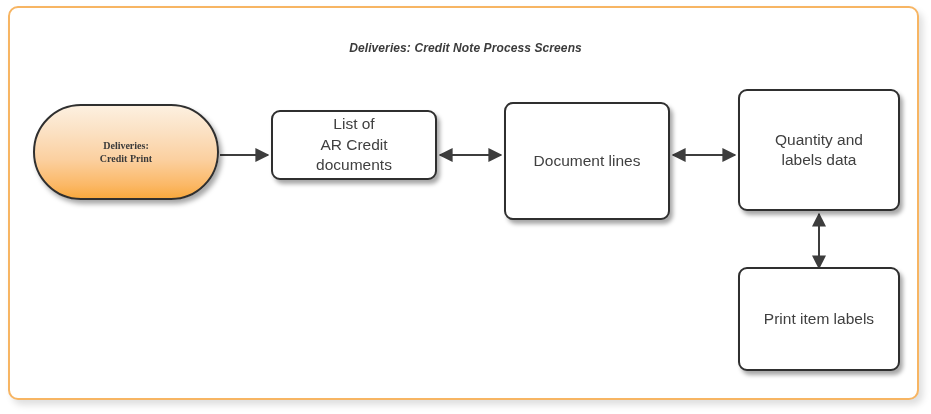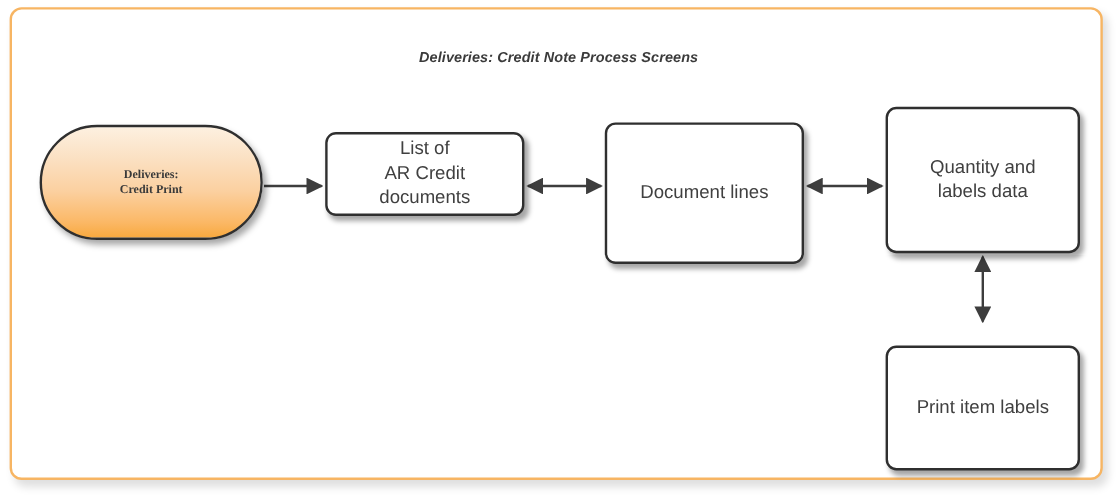--- a/index.html
+++ b/index.html
@@ -90,21 +90,21 @@
     color: #3a3a3a;
     font-size: 10px;
     font-family: Liberation Serif, serif;
   }
 
   
   #node-start        { left: 33px;  top: 104px; width: 186px; height: 96px; }
   #node-ar-list      { left: 271px; top: 110px; width: 166px; height: 70px; }
   #node-doc-lines    { left: 504px; top: 92px;  width: 166px; height: 118px; margin-top: 10px; }
   #node-quantity     { left: 738px; top: 89px;  width: 162px; height: 122px; align-items: center; }
-  #node-print-labels { left: 738px; top: 288px; width: 162px; height: 104px; text-align: center; }
+  #node-print-labels { left: 738px; top: 267px; width: 162px; height: 104px; text-align: center; }
 
   
   .connectors {
     position: absolute;
     left: 0;
     top: 0;
     width: 931px;
     height: 414px;
     z-index: 2;
     pointer-events: none;

